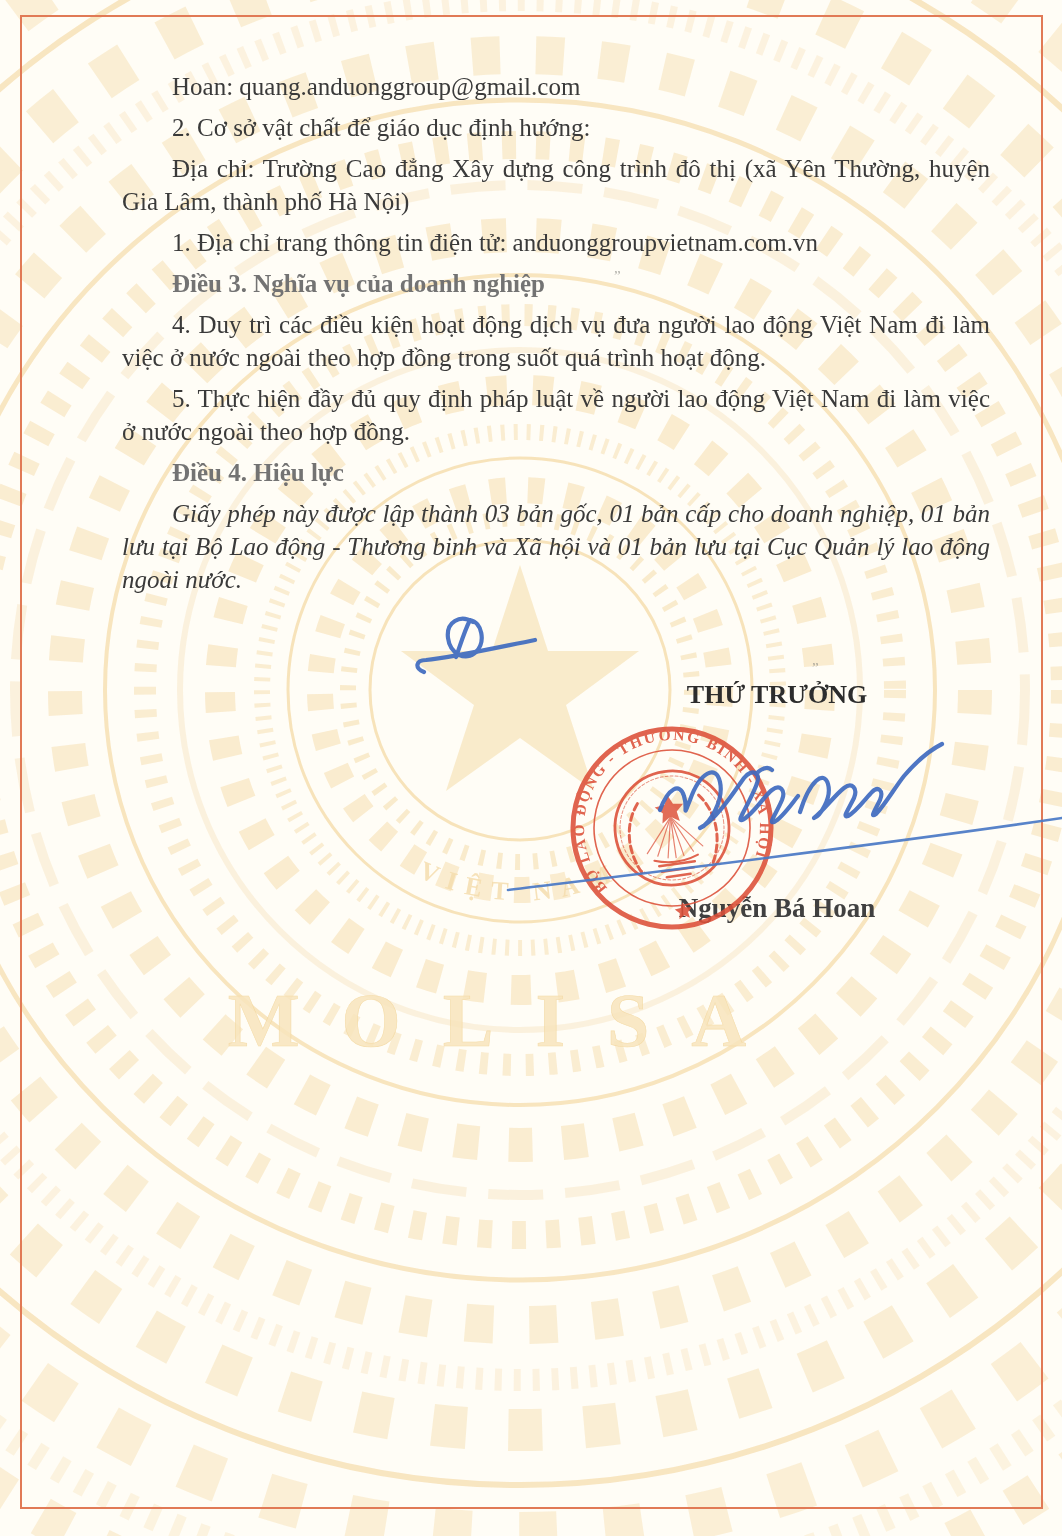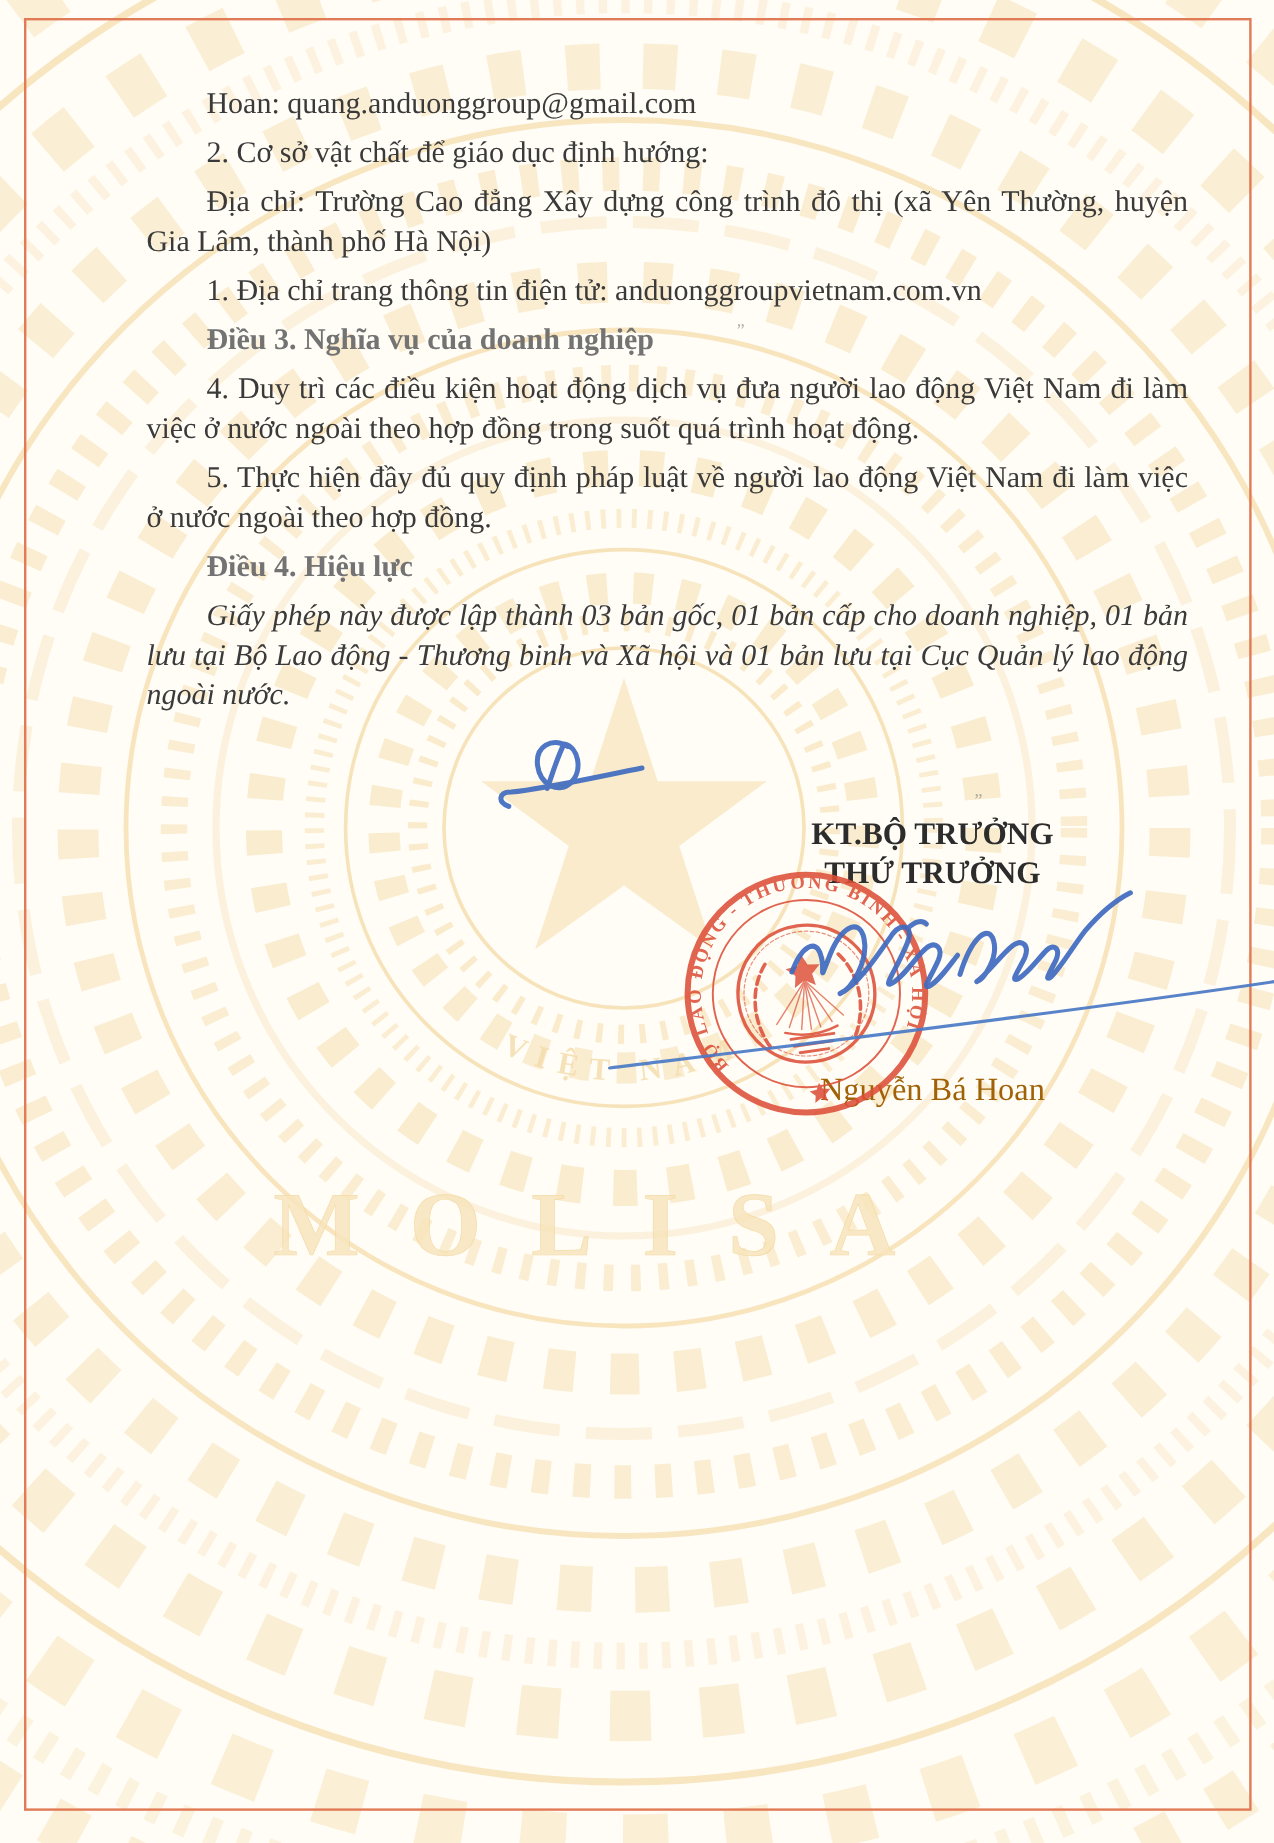--- a/index.html
+++ b/index.html
@@ -24,21 +24,21 @@
   .italic{font-style:italic;}
   .stray{
     position:absolute;font-size:15px;color:#8a8a84;opacity:.65;
   }
   .sig-block{
     position:absolute;left:646px;top:678px;width:262px;text-align:center;
     font-weight:bold;font-size:26px;line-height:33px;color:#2c2c2c;
   }
   .signer-name{
     position:absolute;left:646px;top:893px;width:262px;text-align:center;
-    font-weight:normal;font-size:27px;color:#a16207;
+    font-weight:bold;font-size:27px;color:#404040;
   }
   .seal-svg{position:absolute;left:566px;top:722px;transform:rotate(-8deg);}
   .ink-svg{position:absolute;left:380px;top:560px;}
 </style>
 </head>
 <body>
 
 <div class="page">
 
   <svg class="bg-svg" width="1062" height="1536" viewBox="0 0 1062 1536">
@@ -90,21 +90,20 @@
     <p class="indent justify">4. Duy trì các điều kiện hoạt động dịch vụ đưa người lao động Việt Nam đi làm việc ở nước ngoài theo hợp đồng trong suốt quá trình hoạt động.</p>
     <p class="indent justify">5. Thực hiện đầy đủ quy định pháp luật về người lao động Việt Nam đi làm việc ở nước ngoài theo hợp đồng.</p>
     <p class="indent head">Điều 4. Hiệu lực</p>
     <p class="indent justify italic">Giấy phép này được lập thành 03 bản gốc, 01 bản cấp cho doanh nghiệp, 01 bản lưu tại Bộ Lao động - Thương binh và Xã hội và 01 bản lưu tại Cục Quản lý lao động ngoài nước.</p>
   </div>
 
   <span class="stray" style="left:614px;top:268px;">”</span>
   <span class="stray" style="left:812px;top:660px;">”</span>
 
   <div class="sig-block">
-    <div>KT.BỘ TRƯỞNG</div>
     <div>THỨ TRƯỞNG</div>
   </div>
   <div class="signer-name">Nguyễn Bá Hoan</div>
 
   <svg class="seal-svg" width="212" height="212" viewBox="0 0 212 212">
     <defs>
       <path id="sealArc" d="M 33.9 156.5 A 88 88 0 1 1 178.1 156.5" fill="none"></path>
     </defs>
     <g stroke="#dc4f38" fill="none" opacity="0.88" stroke-linecap="round">
       <circle cx="106" cy="106" r="99" stroke-width="5"></circle>

